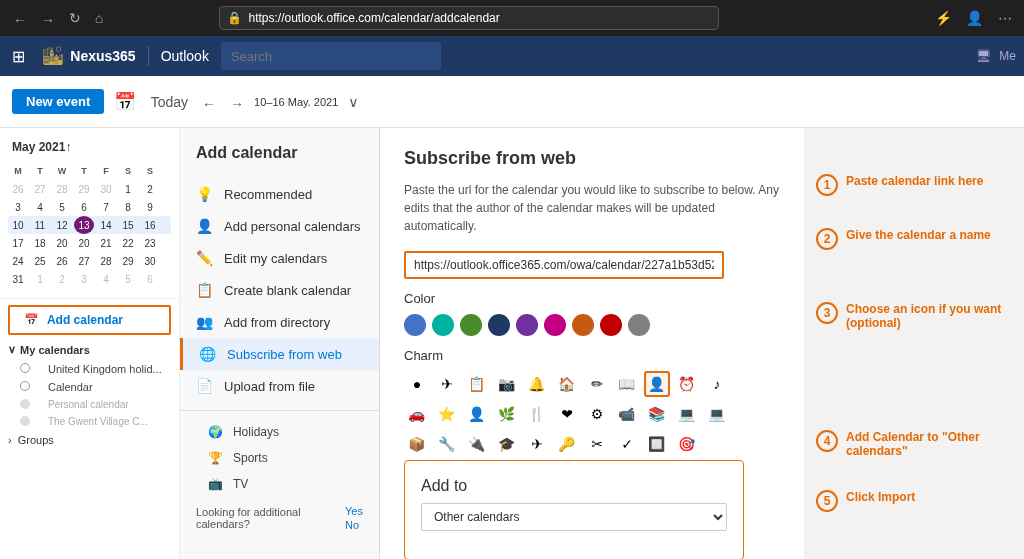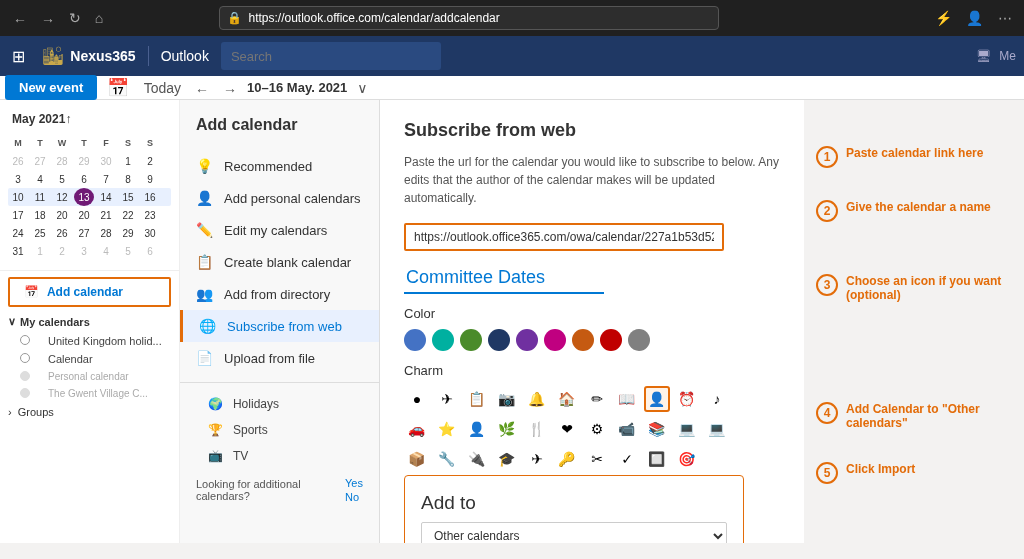--- a/index.html
+++ b/index.html
@@ -109,24 +109,24 @@
       gap: 8px;
       align-items: center;
       color: #aac;
       font-size: 12px;
     }
 
     
     .outlook-toolbar {
       background: #fff;
       border-bottom: 1px solid #ddd;
-      height: 24px;
-      display: flex;
-      align-items: center;
-      padding: 0 5px;
+      height: 52px;
+      display: flex;
+      align-items: center;
+      padding: 0 12px;
       gap: 10px;
     }
     .new-event-btn {
       background: #0078d4;
       color: #fff;
       border: none;
       border-radius: 3px;
       padding: 5px 14px;
       font-size: 13px;
       cursor: pointer;
@@ -139,23 +139,23 @@
       color: #333;
       font-size: 13px;
     }
     .toolbar-nav-btn {
       cursor: pointer;
       color: #555;
       font-size: 14px;
       padding: 2px 4px;
     }
     .date-range {
-      font-size: 13px;
-      color: #333;
-      font-weight: 700;
+      font-size: 11px;
+      color: #333;
+      font-weight: 400;
     }
 
     
     .main-layout {
       display: flex;
       height: calc(559px - 36px - 40px - 40px);
     }
 
     
     .left-sidebar {
@@ -386,21 +386,21 @@
     .charm-item.selected { border: 2px solid #e36c09; background: #fff3e8; }
 
     .add-to-section {
       border: 1px solid #e36c09;
       border-radius: 4px;
       padding: 16px;
       max-width: 340px;
       margin-bottom: 16px;
     }
     .add-to-label {
-      font-size: 19px;
+      font-size: 16px;
       color: #333;
       margin-bottom: 8px;
     }
     .add-to-select {
       width: 100%;
       padding: 5px 8px;
       border: 1px solid #ccc;
       border-radius: 2px;
       font-size: 12px;
       color: #333;
@@ -673,23 +673,20 @@
   </div>
 
   <div class="subscribe-panel">
     <div class="subscribe-title">Subscribe from web</div>
     <div class="subscribe-desc">Paste the url for the calendar you would like to subscribe to below. Any edits that the author of the calendar makes will be updated automatically.</div>
 
     <div class="input-row">
       <input class="url-input orange-border" type="text" value="https://outlook.office365.com/owa/calendar/227a1b53d52f4...." style="">
     </div>
 
-    <div class="input-row">
-      <input class="name-input" type="text" value="Committee Dates" style="">
-    </div>
 
     <div class="color-section">
       <div class="section-label">Color</div>
       <div class="color-dots">
         <div class="color-dot" style="background:#4472c4;"></div>
         <div class="color-dot" style="background:#00b0a0;"></div>
         <div class="color-dot" style="background:#4a8b2a;"></div>
         <div class="color-dot" style="background:#1f3864;"></div>
         <div class="color-dot" style="background:#7030a0;"></div>
         <div class="color-dot" style="background:#c00080;"></div>

